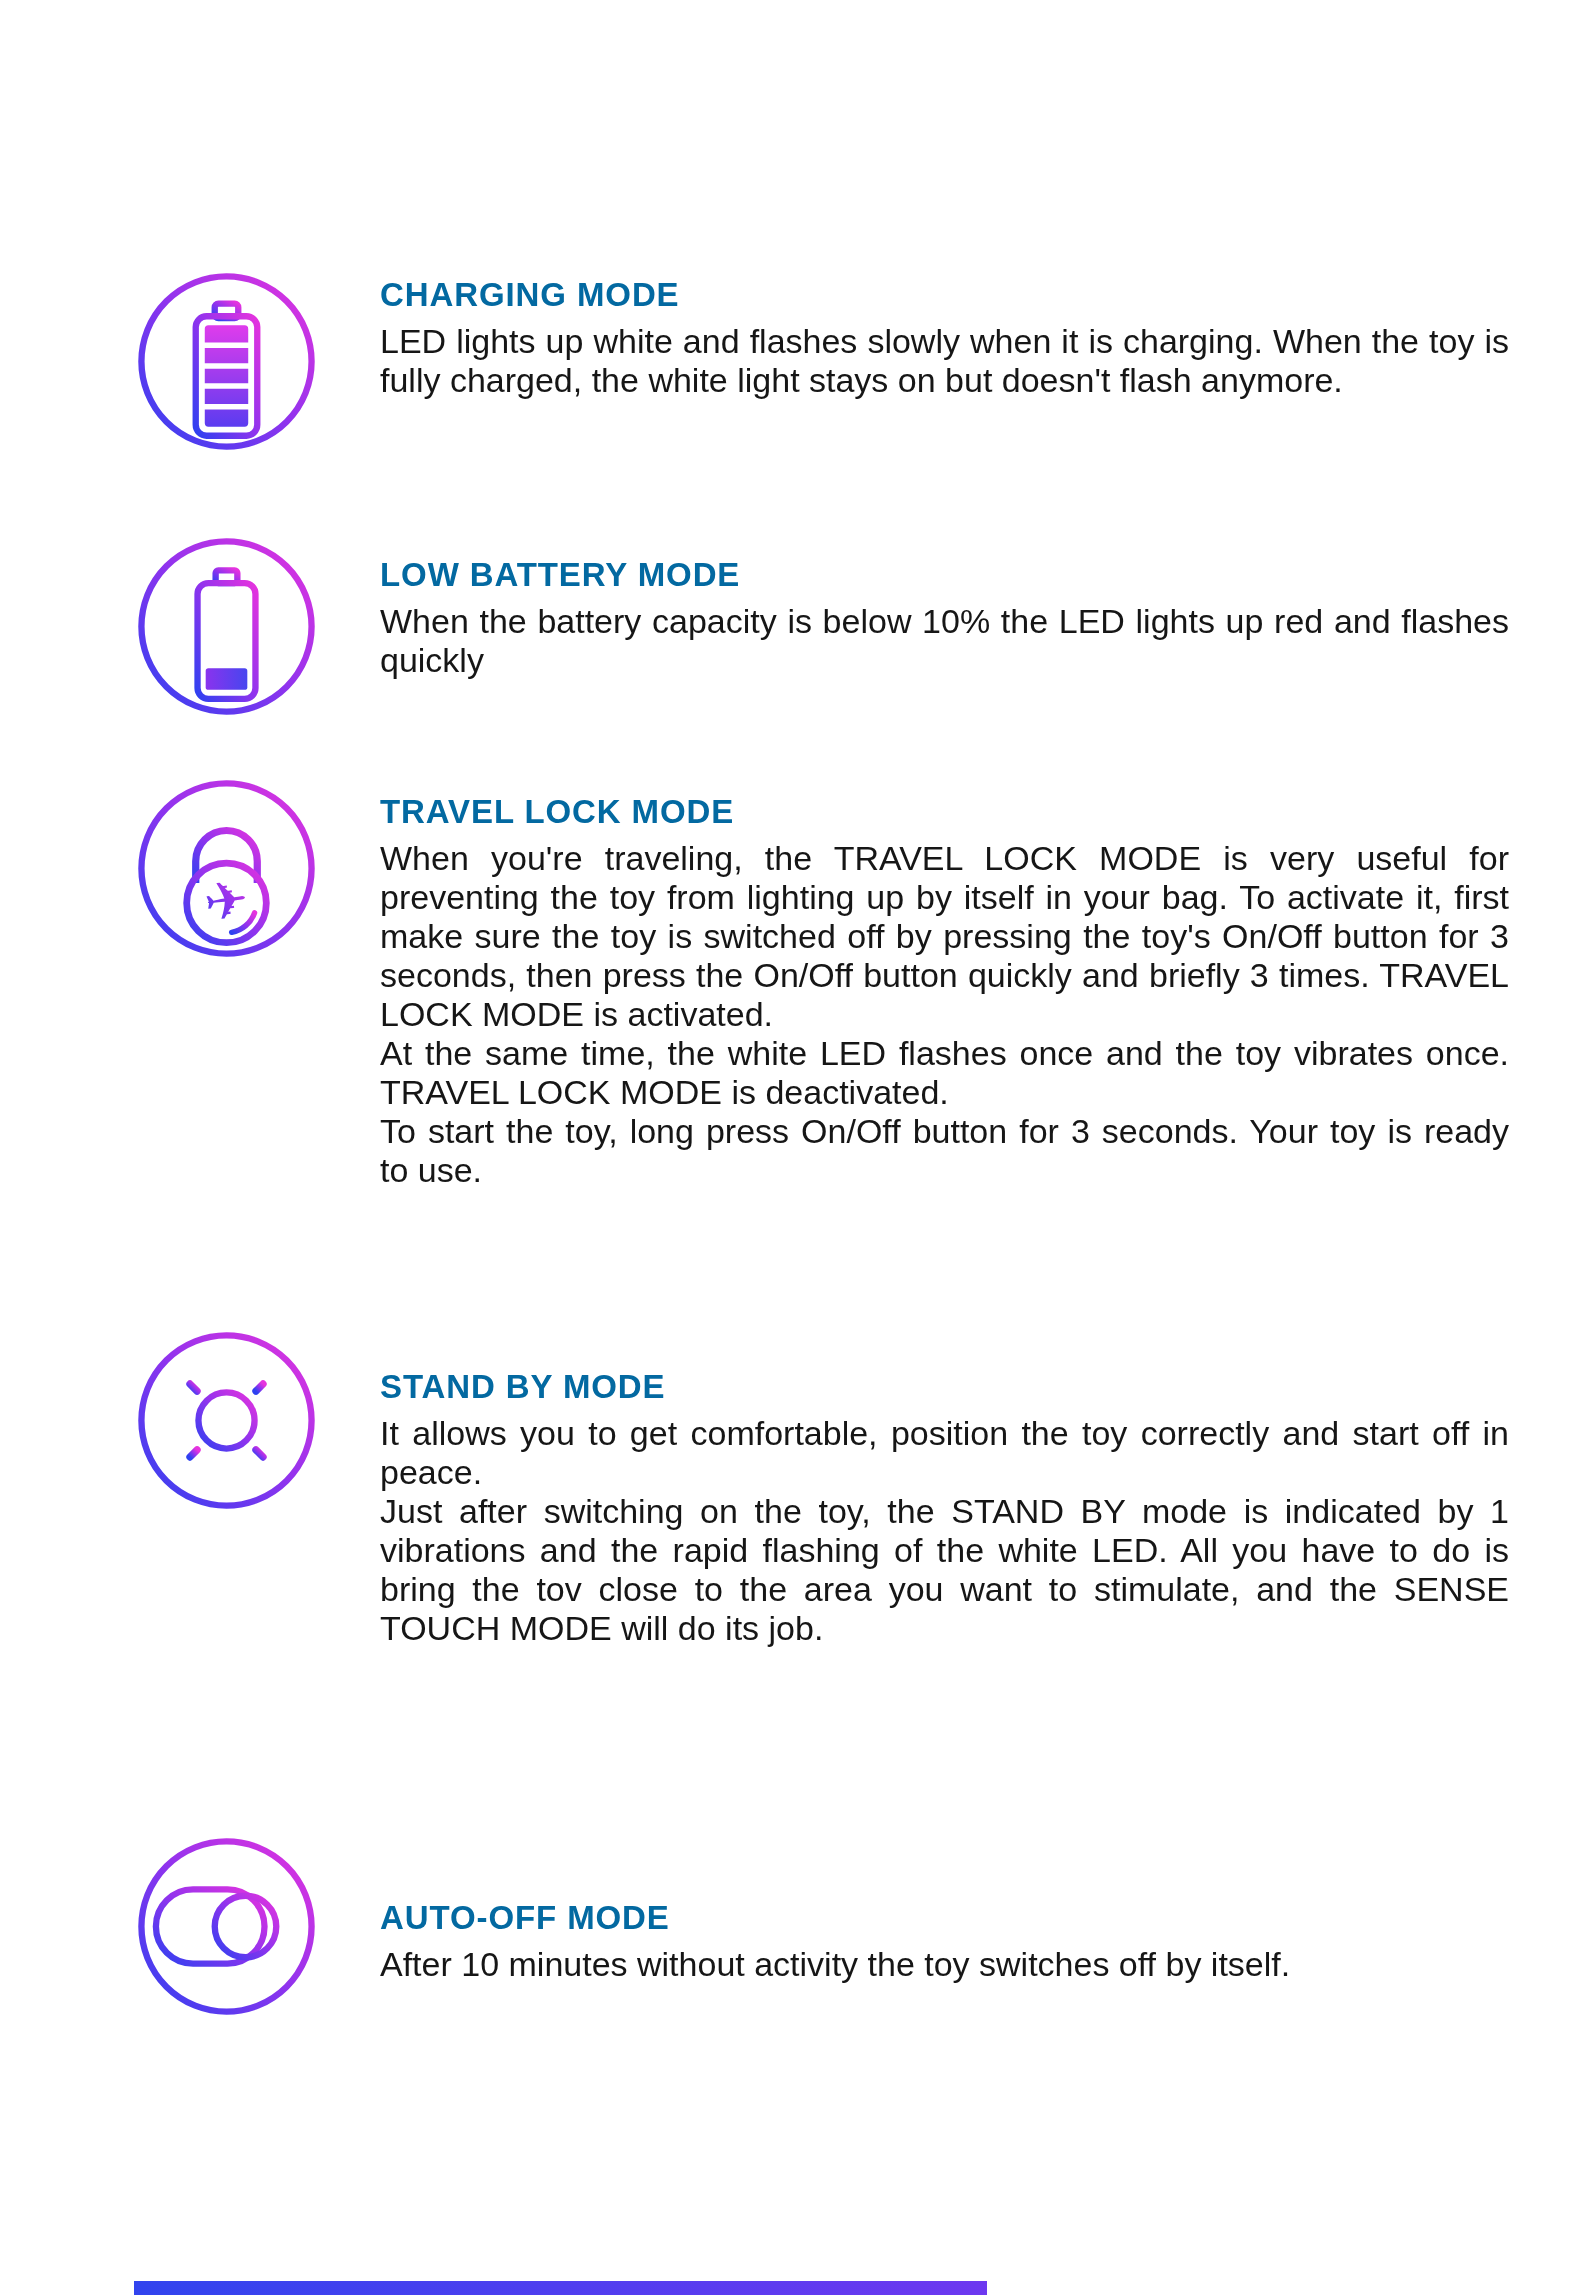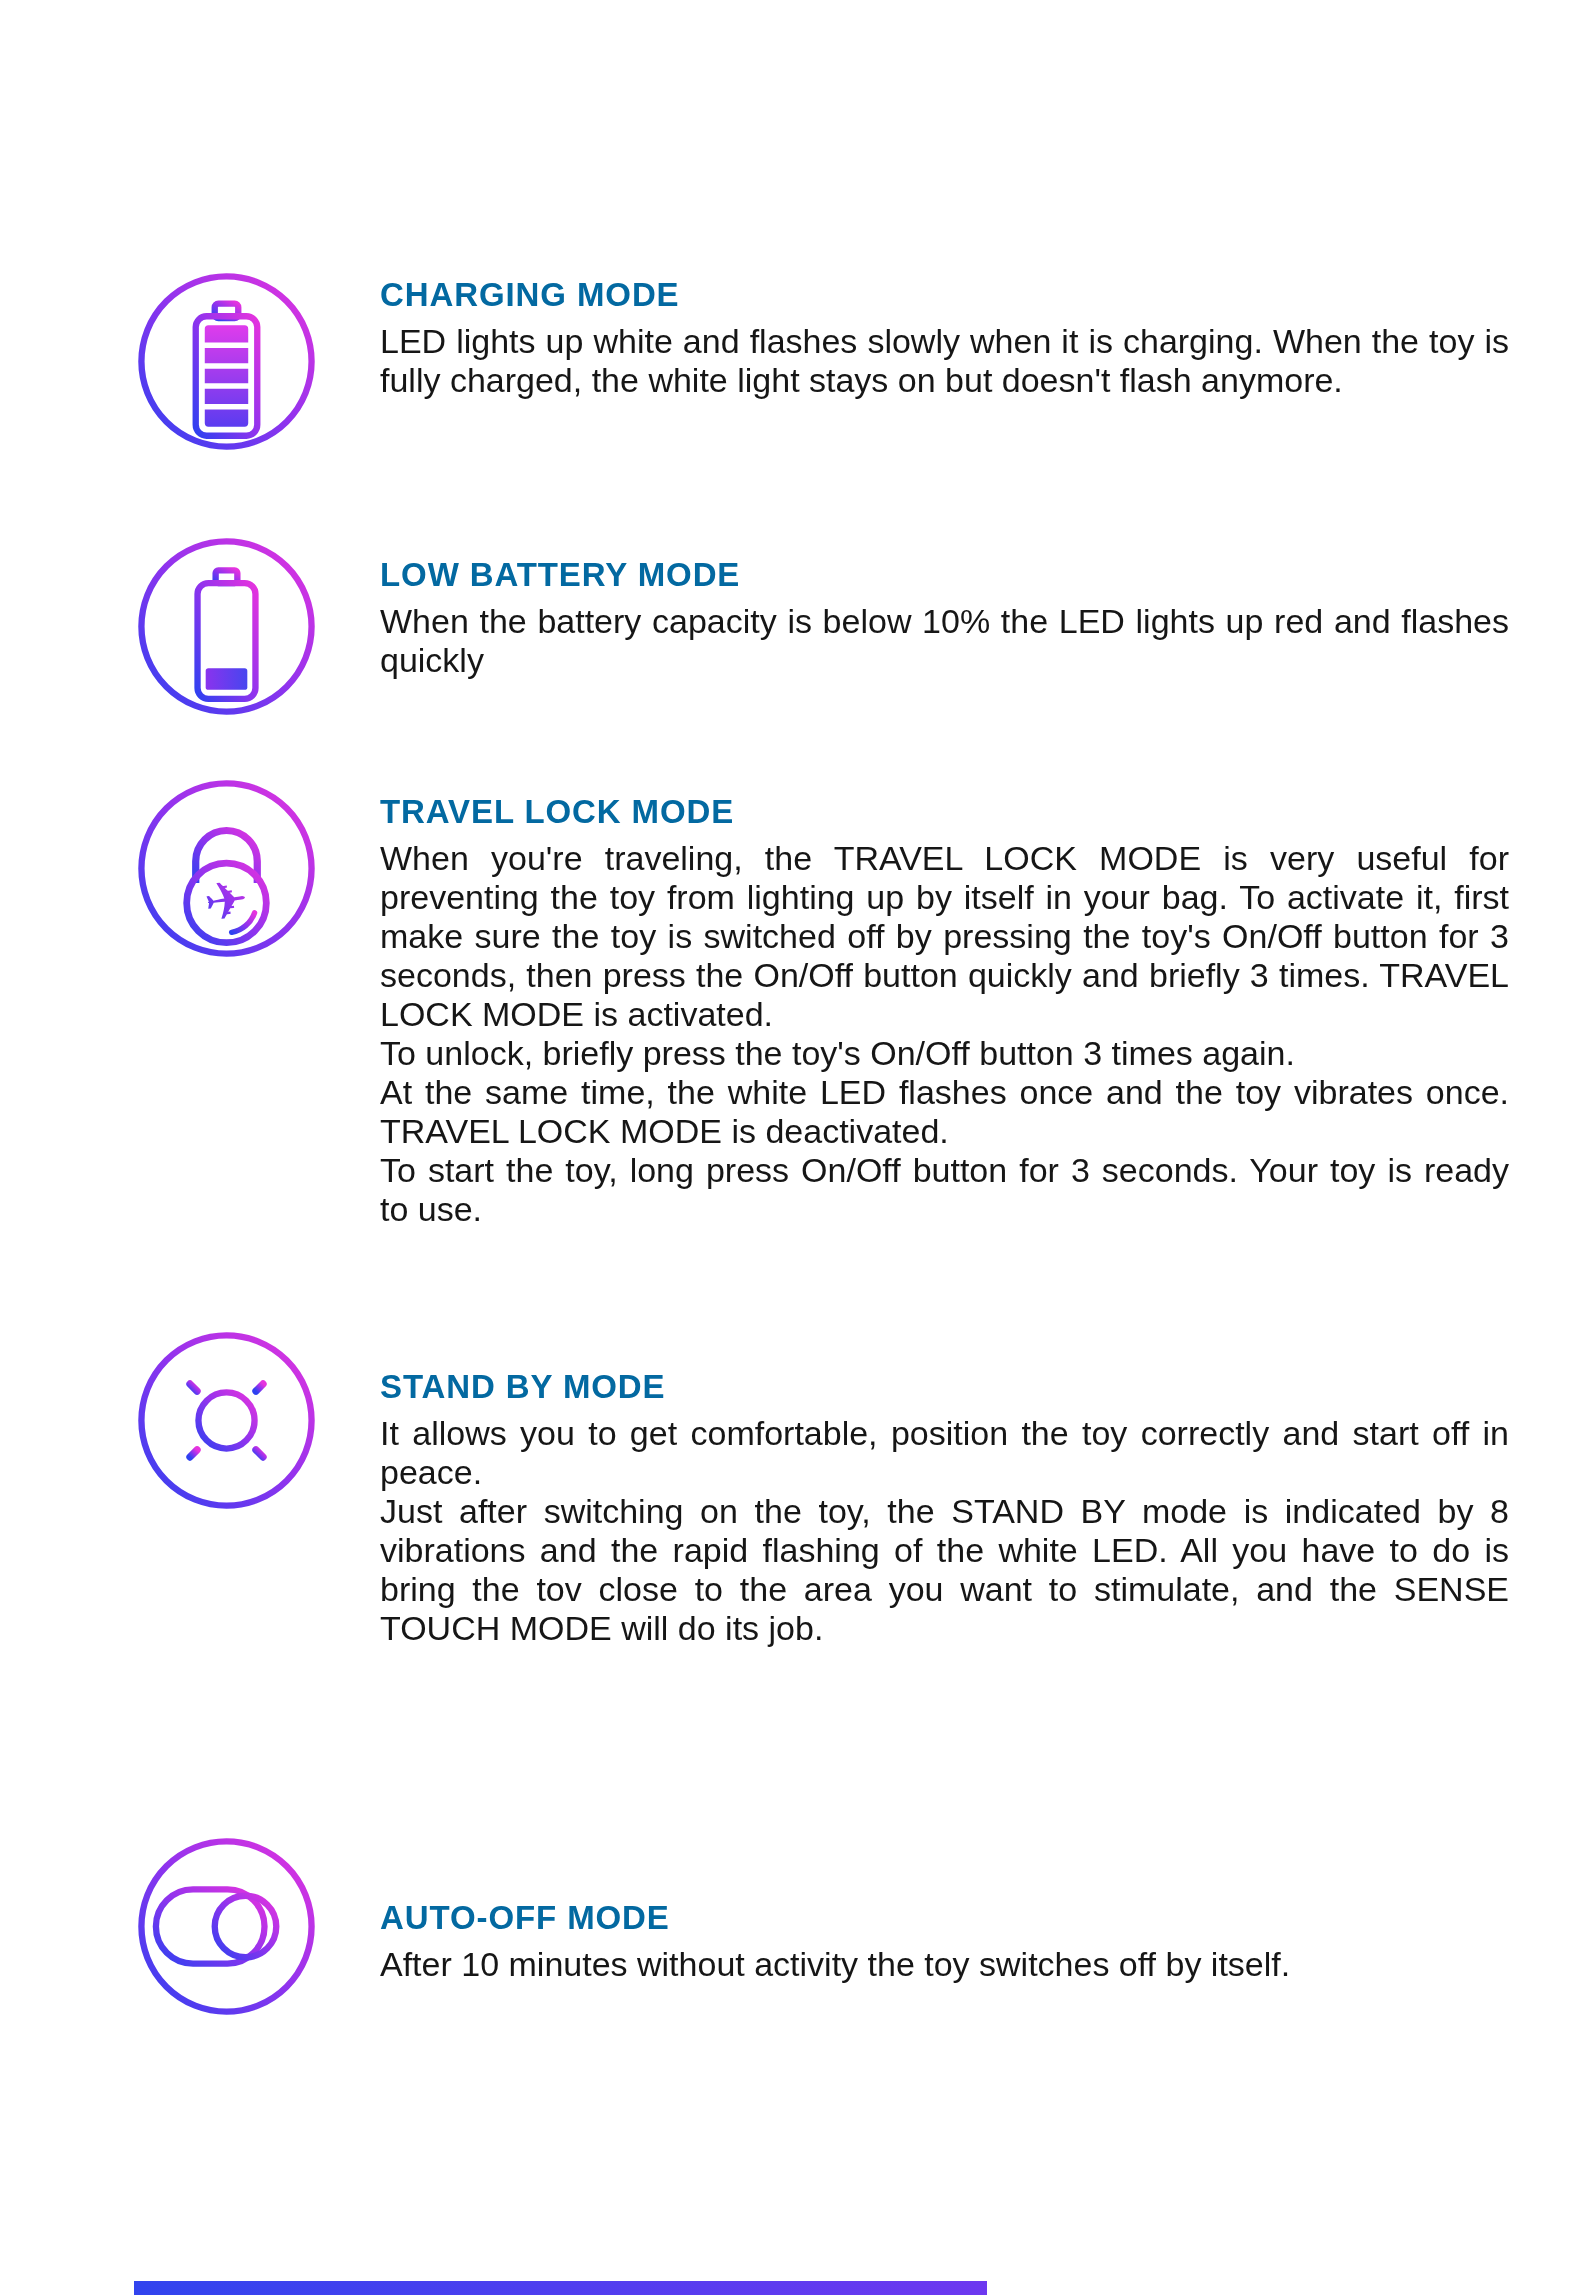--- a/index.html
+++ b/index.html
@@ -104,21 +104,20 @@
       <circle cx="100" cy="100" r="94" fill="none" stroke="url(#u3)" stroke-width="7"></circle>
       <path d="M66,116 v-24 a34,34 0 0 1 68,0 v24" fill="none" stroke="url(#u3)" stroke-width="8"></path>
       <circle cx="100" cy="138" r="44" fill="none" stroke="url(#u3)" stroke-width="7.5"></circle>
       <path d="M131,149 A33,33 0 0 1 105.7,170.5" fill="none" stroke="url(#u3)" stroke-width="6" stroke-linecap="round"></path>
       <text x="100" y="156" font-size="58" text-anchor="middle" font-family="DejaVu Sans, sans-serif" fill="url(#u3)" transform="rotate(-8 100 138)">✈</text>
     </svg>
   </div>
   <div class="txt">
     <h2>TRAVEL LOCK MODE</h2>
     <p>When you're traveling, the TRAVEL LOCK MODE is very useful for preventing the toy from lighting up by itself in your bag. To activate it, first make sure the toy is switched off by pressing the toy's On/Off button for 3 seconds, then press the On/Off button quickly and briefly 3 times. TRAVEL LOCK MODE is activated.</p>
-    <p>To unlock, briefly press the toy's On/Off button 3 times again.</p>
     <p>At the same time, the white LED flashes once and the toy vibrates once. TRAVEL LOCK MODE is deactivated.</p>
     <p>To start the toy, long press On/Off button for 3 seconds. Your toy is ready to use.</p>
   </div>
 </section>
 
 <section class="mode s3">
   <div class="icon-wrap">
     <svg viewBox="0 0 200 200">
       <defs>
         <linearGradient id="u4" x1="0%" y1="100%" x2="100%" y2="0%">
@@ -138,21 +137,21 @@
         <line x1="132.5" y1="67.5" x2="140.4" y2="59.6"></line>
         <line x1="67.5" y1="67.5" x2="59.6" y2="59.6"></line>
         <line x1="67.5" y1="132.5" x2="59.6" y2="140.4"></line>
         <line x1="132.5" y1="132.5" x2="140.4" y2="140.4"></line>
       </g>
     </svg>
   </div>
   <div class="txt">
     <h2>STAND BY MODE</h2>
     <p>It allows you to get comfortable, position the toy correctly and start off in peace.</p>
-    <p>Just after switching on the toy, the STAND BY mode is indicated by 8 vibrations and the rapid flashing of the white LED. All you have to do is bring the tov close to the area you want to stimulate, and the SENSE TOUCH MODE will do its job.</p>
+    <p>Just after switching on the toy, the STAND BY mode is indicated by 1 vibrations and the rapid flashing of the white LED. All you have to do is bring the tov close to the area you want to stimulate, and the SENSE TOUCH MODE will do its job.</p>
   </div>
 </section>
 
 <section class="mode s4">
   <div class="icon-wrap">
     <svg viewBox="0 0 200 200">
       <defs>
         <linearGradient id="u5" x1="0%" y1="100%" x2="100%" y2="0%">
           <stop offset="0" stop-color="#2e41f0"></stop>
             <stop offset="0.5" stop-color="#8f33ee"></stop>

